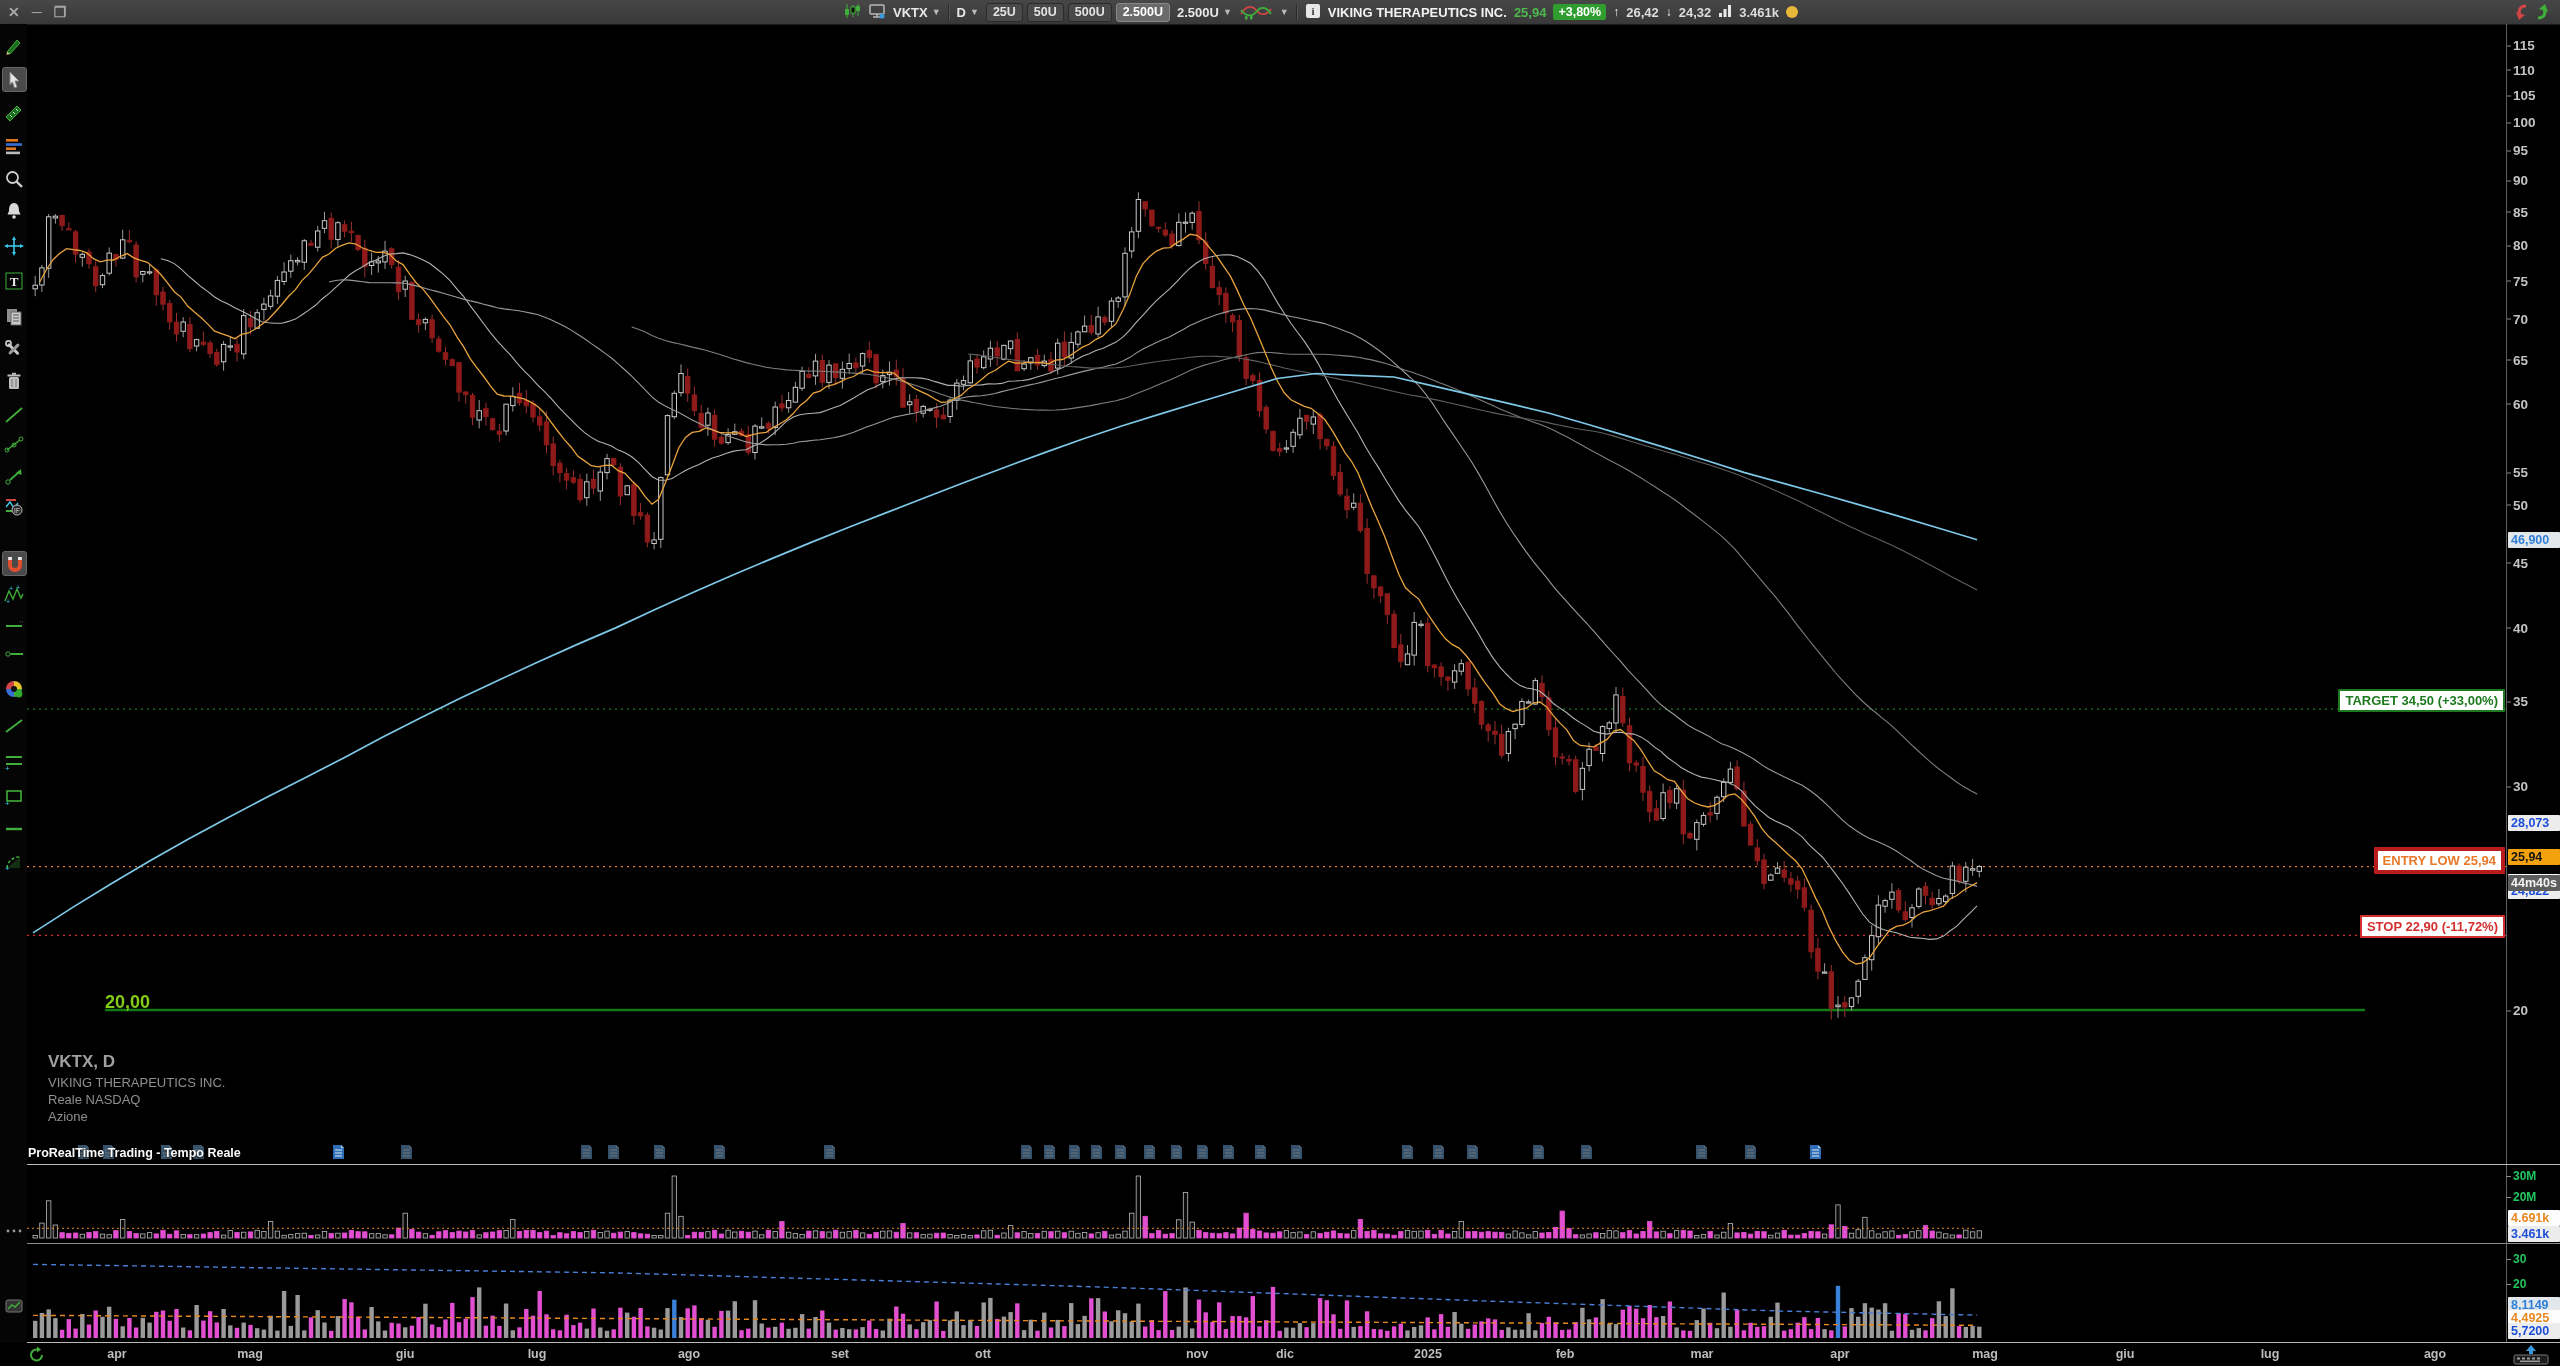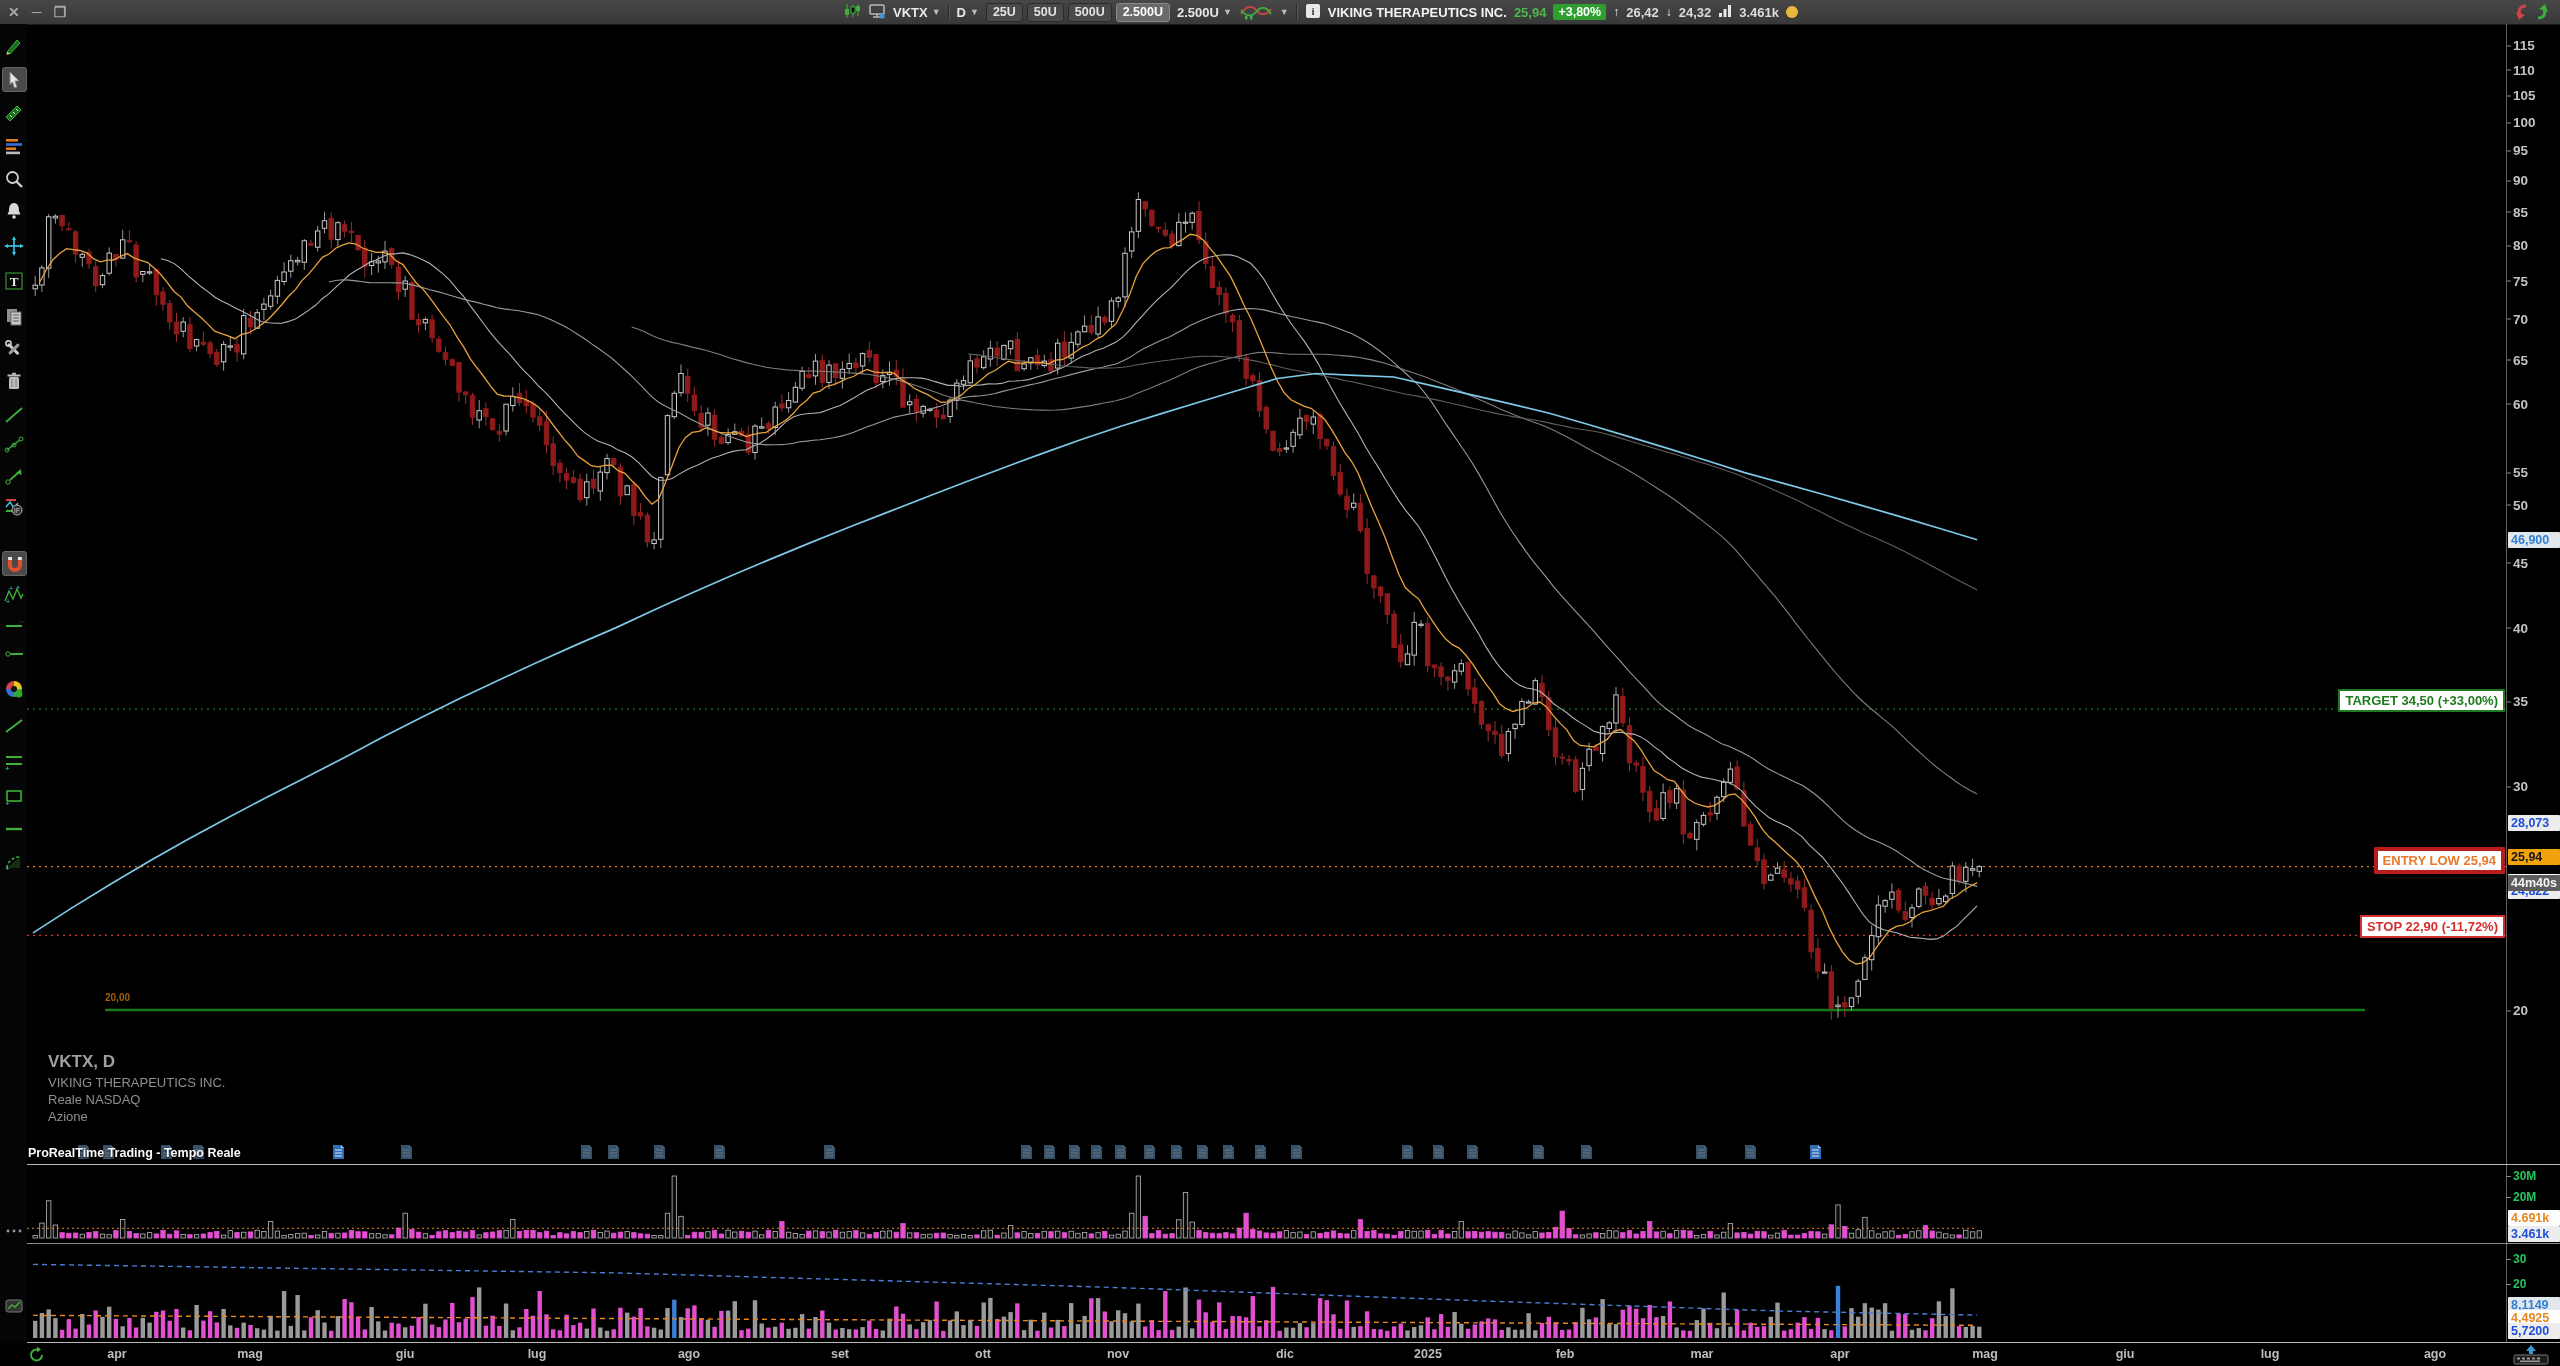--- a/index.html
+++ b/index.html
@@ -39,21 +39,21 @@
   .ax-blue{background:#e2e7ec;color:#2f7fd6}
   .ax-gray{background:#ececec;color:#1d4ed8}
   .ax-last{background:#f2a20d;color:#141414}
   .ax-time{background:#5d5d5d;color:#f4f4f4}
   .ax-orange{background:#fdfdfd;color:#e8871e}
   
   .lvl{position:absolute;background:#fff;font-size:13px;font-weight:bold;padding:2px 5px;border-radius:1px;white-space:nowrap}
   .lvl.target{border:2px solid #1e7a1e;color:#1e7a1e}
   .lvl.entry{border:4px solid #b91c1c;color:#e8792a}
   .lvl.stop{border:2px solid #d32f2f;color:#d32f2f}
-  .suplabel{position:absolute;color:#a16207;font-size:10px;font-weight:bold}
+  .suplabel{position:absolute;color:#84cc16;font-size:18px;font-weight:bold}
   
   .infoblock{position:absolute;left:48px;top:1052px;color:#9a9a9a}
   .infoblock .t1{font-size:17px;font-weight:bold;color:#a0a0a0;margin-bottom:3px}
   .infoblock .t2{font-size:13px;color:#8f8f8f;margin-top:2px}
   .brand{position:absolute;left:28px;top:1146px;color:#fafafa;font-size:12.5px;font-weight:bold;text-shadow:0 1px 2px #000}
   
   .news{position:absolute;top:1144px;width:13px;height:16px}
   
   .xaxis{position:absolute;left:0;top:1343px;width:2560px;height:23px;background:#000}
   .xlab{position:absolute;top:4px;transform:translateX(-50%);color:#bdbdbd;font-size:12.5px;font-weight:bold}
@@ -1786,21 +1786,21 @@
   <div class="hsep" style="top:1342px"></div>
 
   <div class="xaxis" id="xaxis">
       <span class="xlab" style="left: 117px;">apr</span>
       <span class="xlab" style="left: 250px;">mag</span>
       <span class="xlab" style="left: 405px;">giu</span>
       <span class="xlab" style="left: 537px;">lug</span>
       <span class="xlab" style="left: 689px;">ago</span>
       <span class="xlab" style="left: 840px;">set</span>
       <span class="xlab" style="left: 983px;">ott</span>
-      <span class="xlab" style="left: 1102px; padding-left: 32px;">nov</span>
+      <span class="xlab" style="left: 1181px; padding-left: 32px;">nov</span>
       <span class="xlab" style="left: 1285px;">dic</span>
       <span class="xlab" style="left: 1428px;">2025</span>
       <span class="xlab" style="left: 1565px;">feb</span>
       <span class="xlab" style="left: 1702px;">mar</span>
       <span class="xlab" style="left: 1840px;">apr</span>
       <span class="xlab" style="left: 1985px;">mag</span>
       <span class="xlab" style="left: 2125px;">giu</span>
       <span class="xlab" style="left: 2270px;">lug</span>
       <span class="xlab" style="left: 2435px;">ago</span>
     </div>

